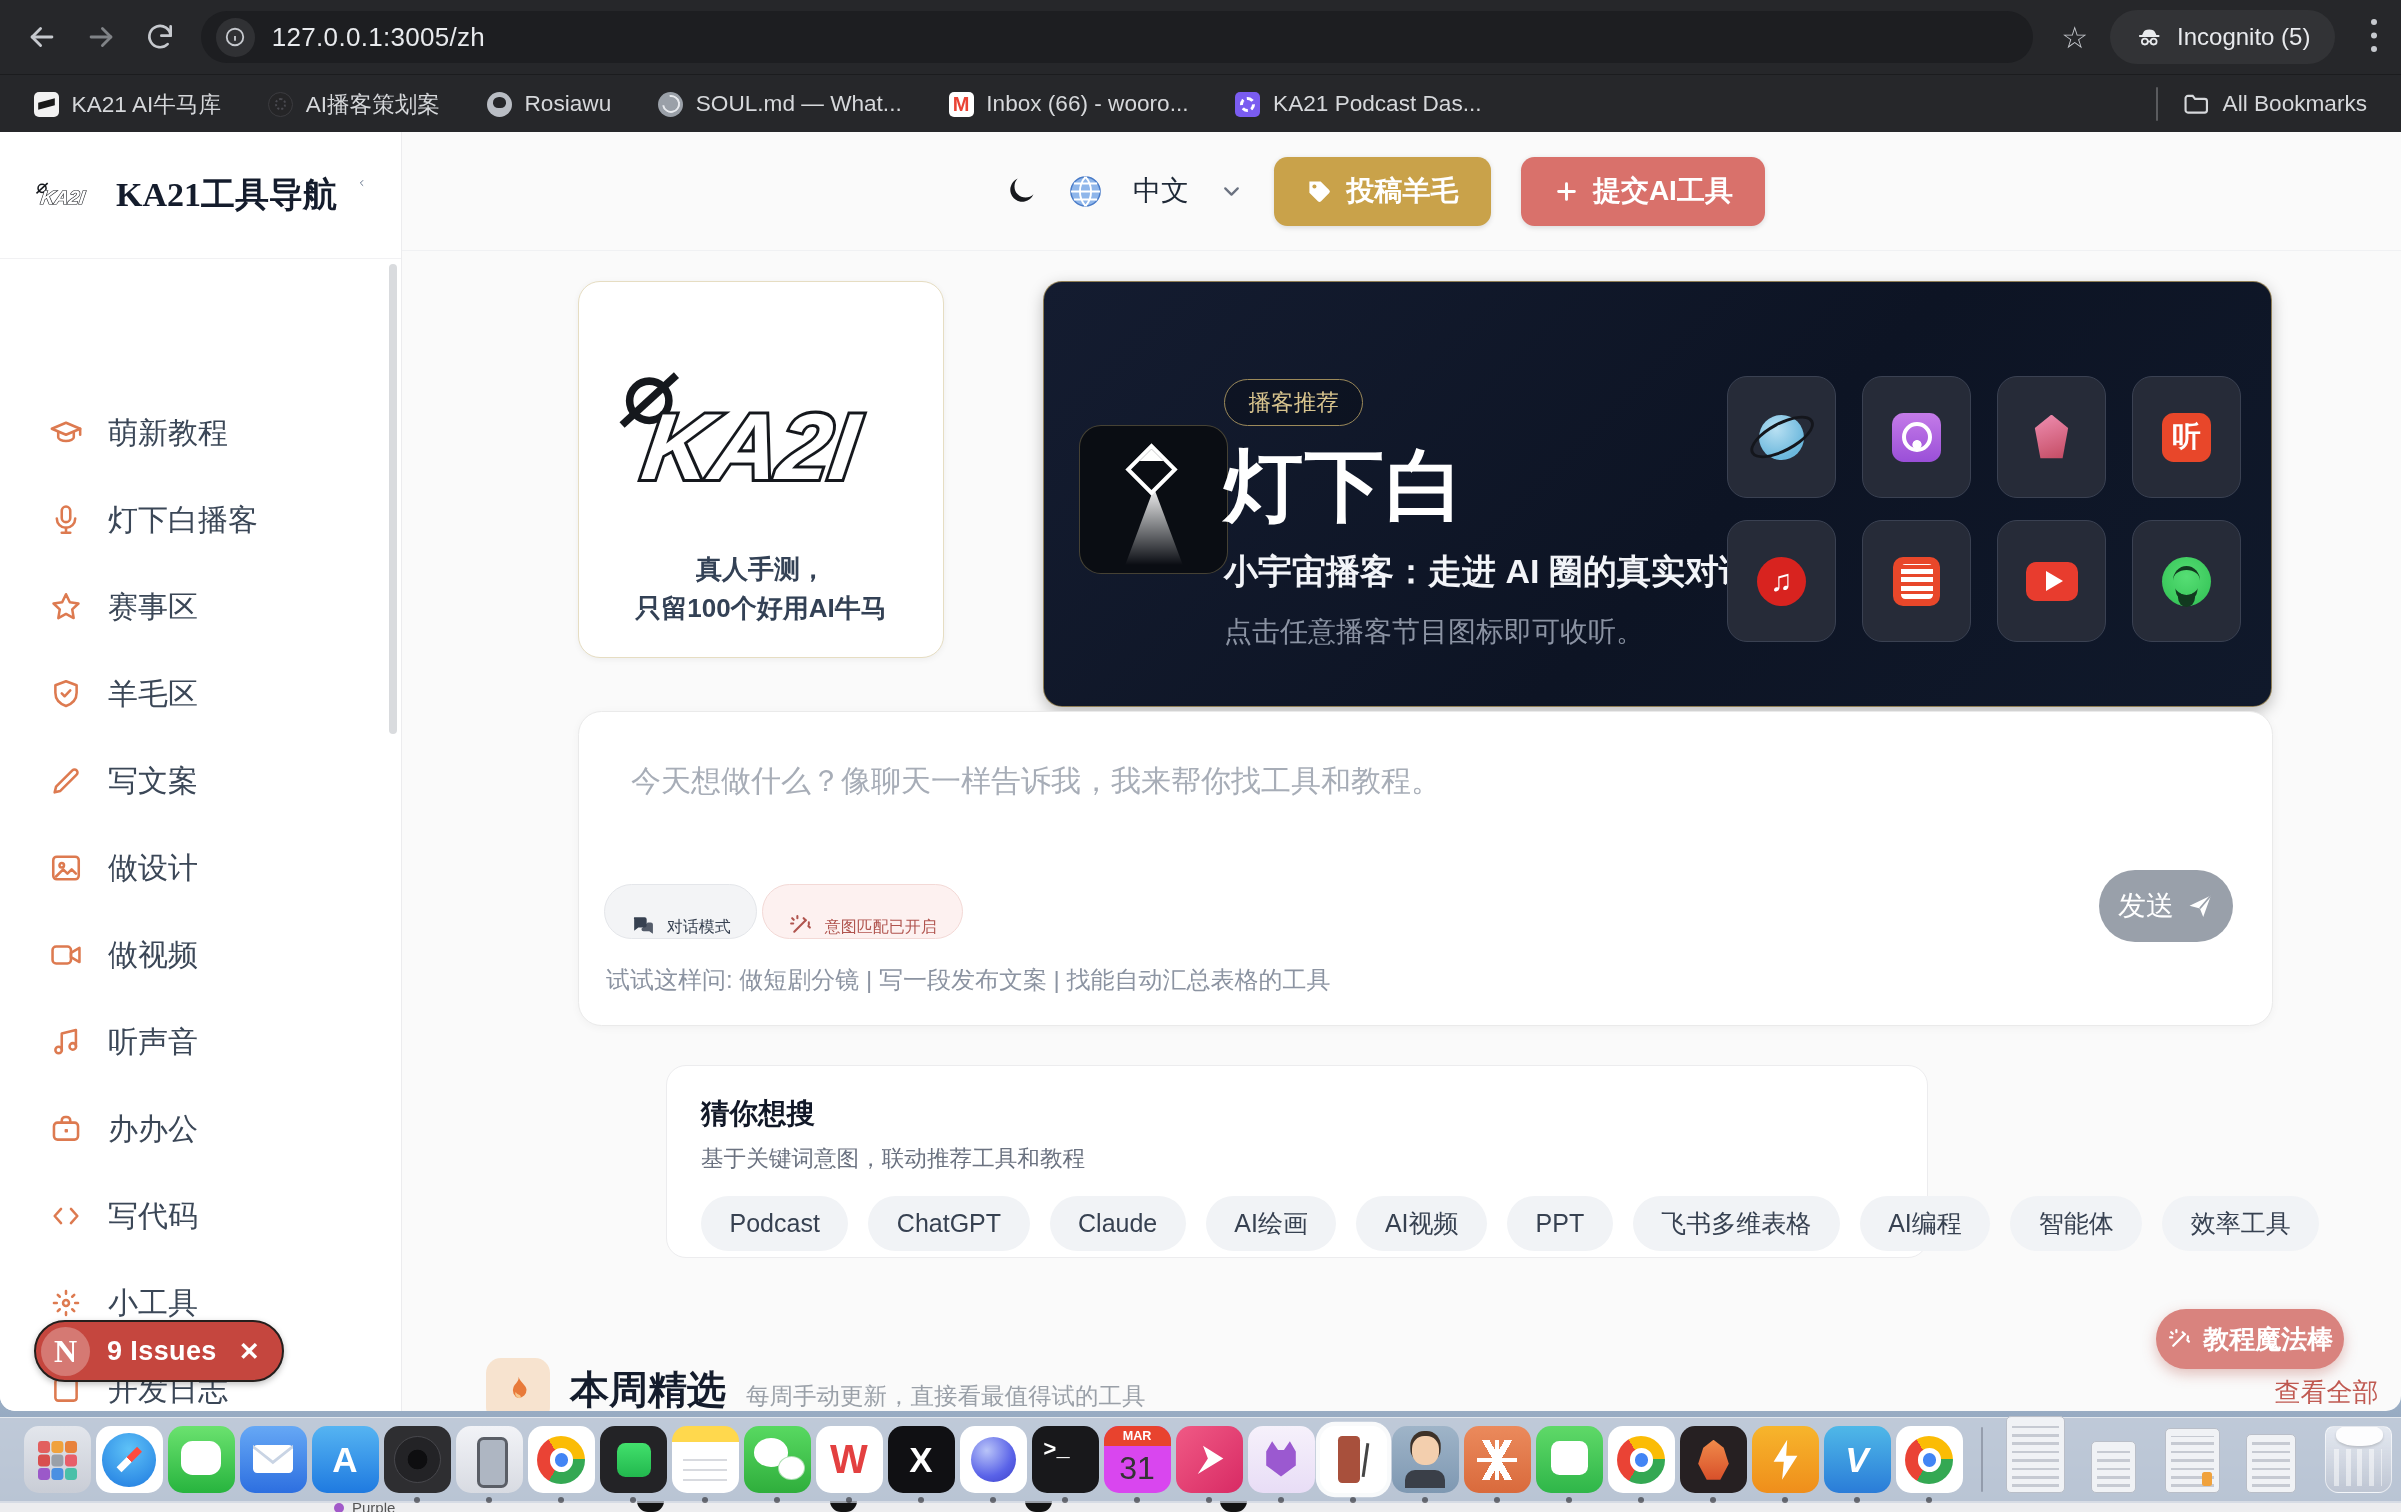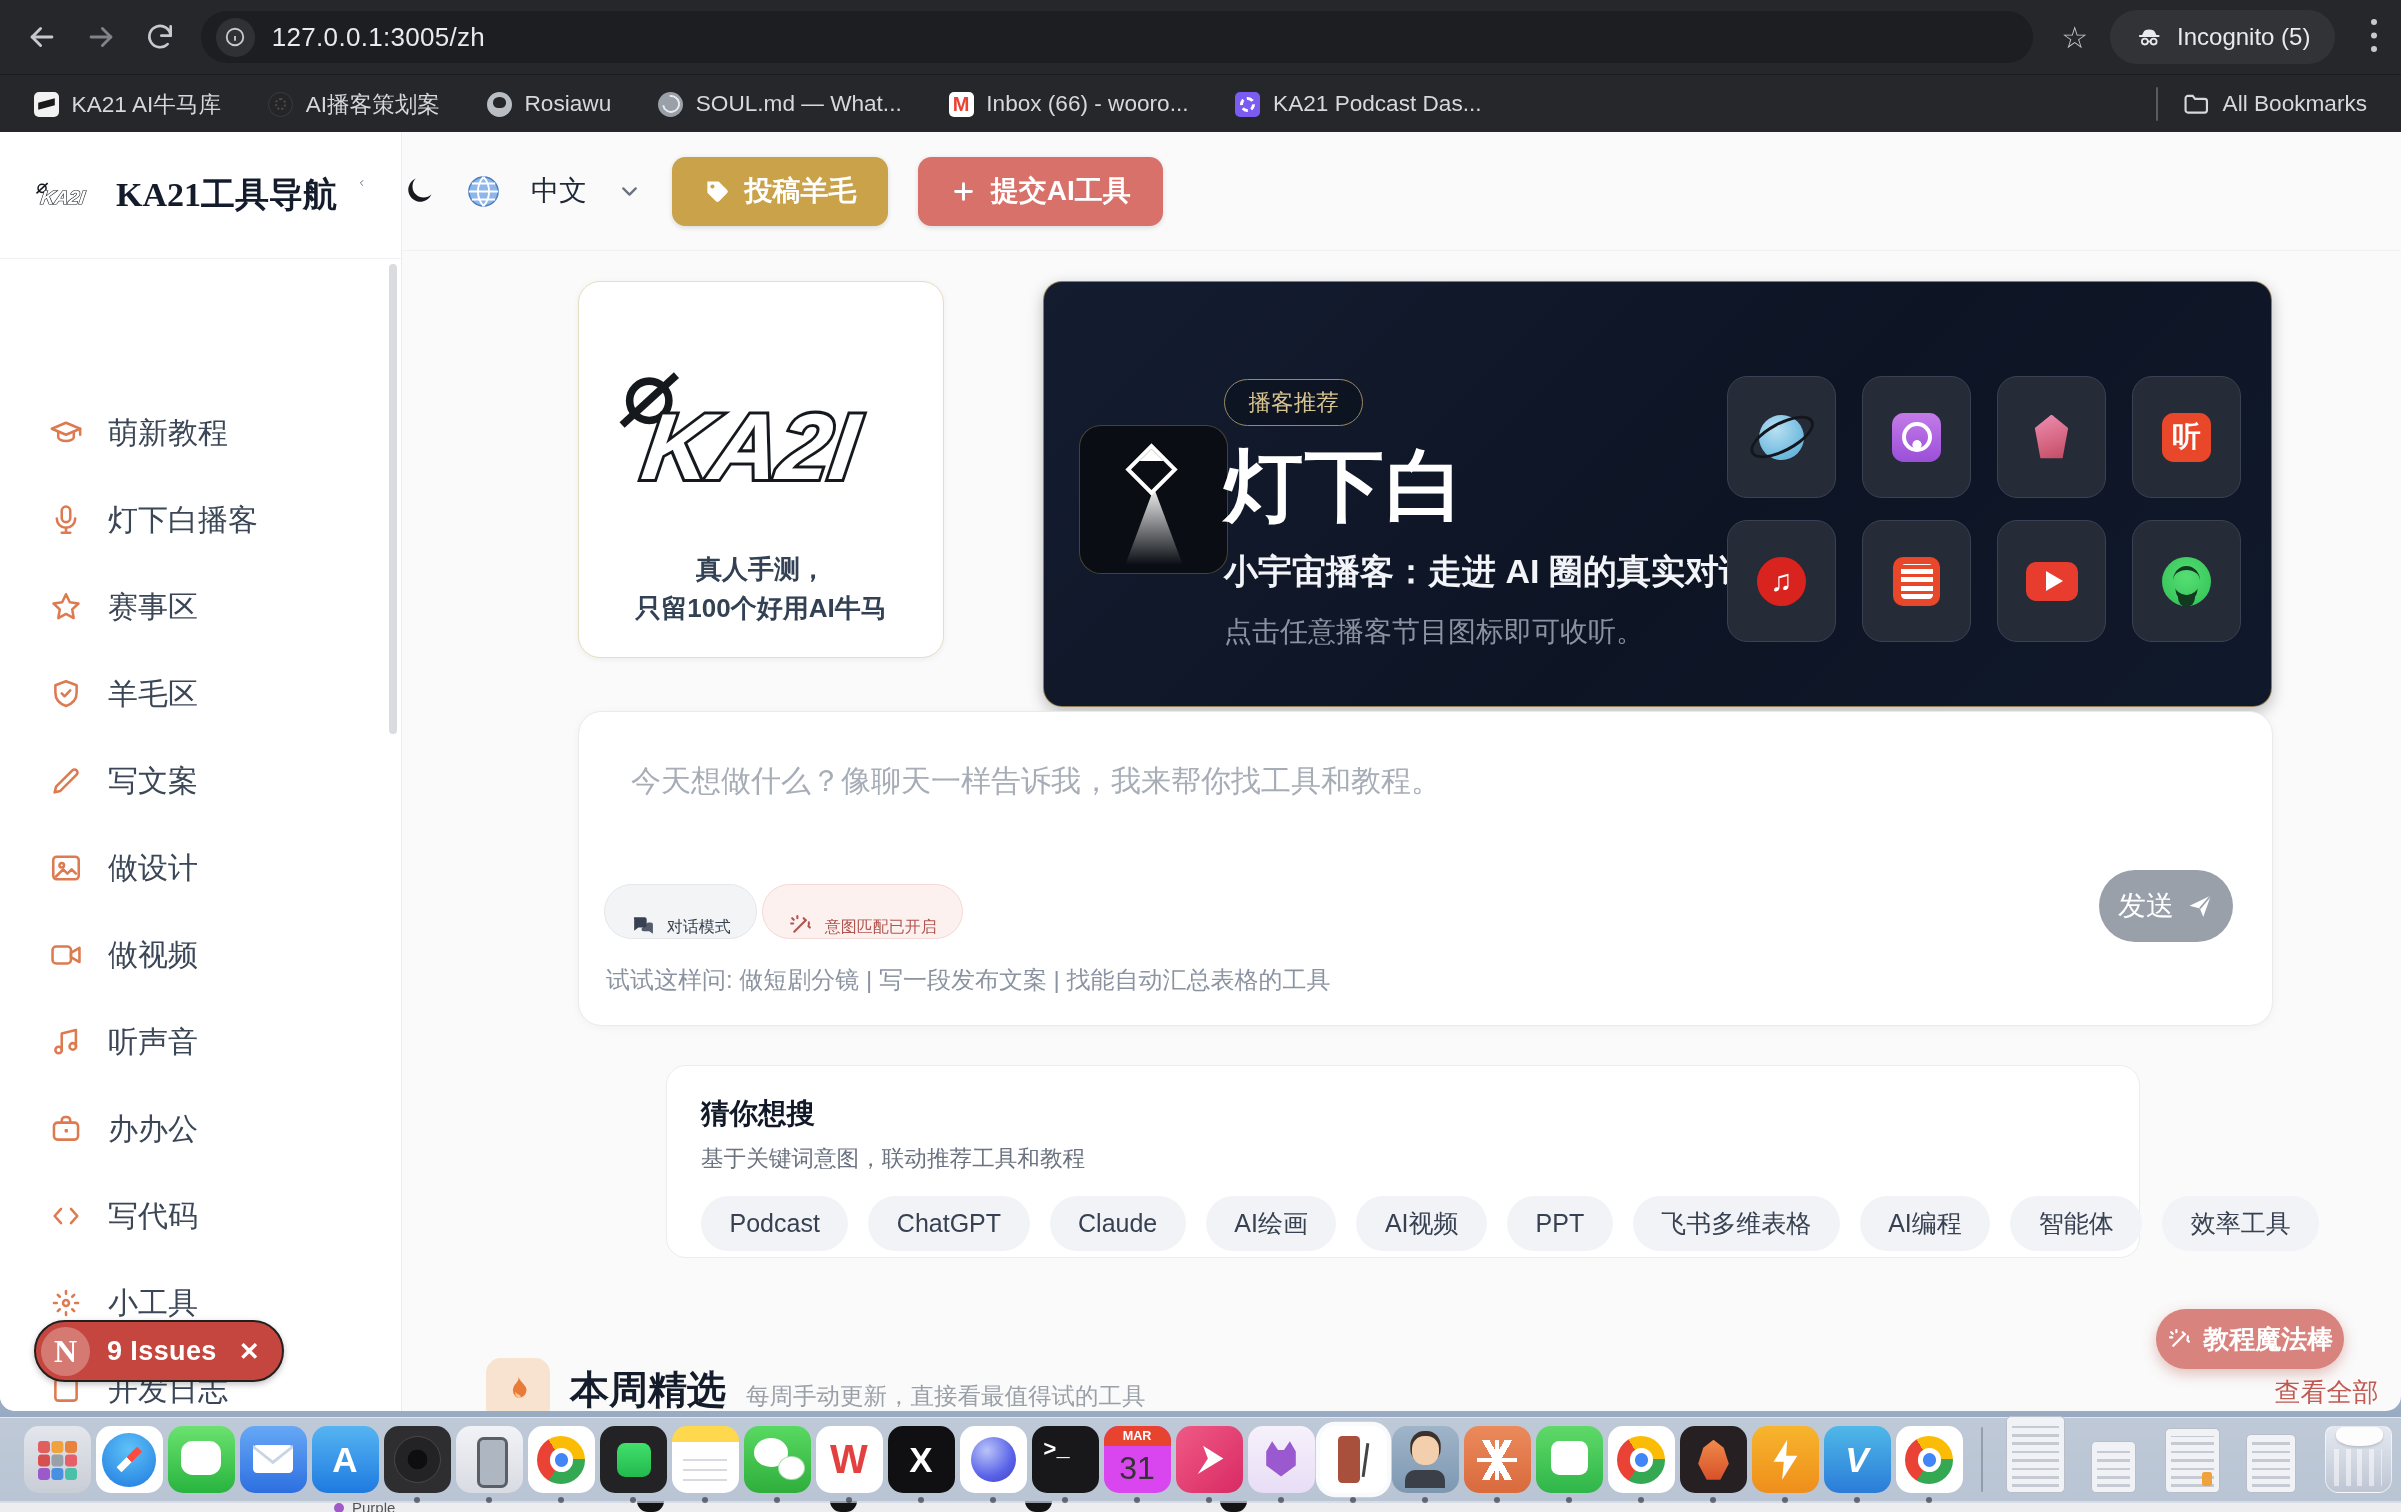--- a/index.html
+++ b/index.html
@@ -68,21 +68,21 @@
     box-shadow:0 2.5px 6.7px rgba(0,0,0,.25); }
   .issues-logo { width:49px; height:49px; border-radius:50%; background:rgba(255,255,255,.28);
     color:#fff; font-size:32px; font-weight:700; display:flex; align-items:center; justify-content:center;
     font-family:"Liberation Serif", serif; }
   .issues-label { color:#fff; font-size:27px; font-weight:700; letter-spacing:0.4px; }
   .issues-close { color:#fff; font-size:25px; font-weight:700; margin-left:5px; }
 
   
   .main { position:absolute; left:402px; top:0; right:0; height:100%; }
   .app-header { height:119px; border-bottom:0.8px solid #f0f1f3; display:flex; align-items:center;
-    justify-content:flex-start; padding-right:34px; gap:30px; }
+    justify-content:center; padding-right:34px; gap:30px; }
   .moon { width:34px; height:34px; color:#17191d; }
   .globe { width:35px; height:35px; }
   .lang-label { font-size:28px; color:#1f2937; }
   .chev { width:25px; height:25px; color:#6b7280; }
   .hbtn { height:69px; border-radius:13.4px; display:flex; align-items:center; gap:13.4px;
     padding:0 32px; color:#fff; font-size:28px; font-weight:700; box-shadow:0 1.7px 5px rgba(0,0,0,.12); }
   .hbtn.red { background:var(--accent-red,#d9716b); }
   .hbtn.gold { background:var(--accent-gold,#c9a24a); }
   .hbtn .bicon { width:27px; height:27px; }
 
@@ -151,21 +151,21 @@
   .pill.mode { left:25px; background:#f3f4f6; border:0.8px solid #e4e6ea; color:#374151; }
   .pill.intent { left:183px; background:#fdf1f0; border:0.8px solid #f3d9d6; color:#b0544e; }
   .pill .picon { width:25px; height:25px; }
   .send-btn { position:absolute; right:39px; top:158px; width:134px; height:72px; border-radius:36px;
     background:var(--send-gray,#99a0aa); color:#fff; font-size:28px; display:flex; align-items:center;
     justify-content:center; gap:11.7px; }
   .send-btn .picon { width:28.5px; height:28.5px; }
   .search-hint { position:absolute; left:27px; top:252px; font-size:24px; color:#8b93a1; }
 
   
-  .suggest-card { position:absolute; left:264px; top:933px; width:1474px; height:193px; background:#fff;
+  .suggest-card { position:absolute; left:264px; top:933px; width:1262px; height:193px; background:#fff;
     border:0.8px solid #ececee; border-radius:20px; padding:28.5px 34px; }
   .sg-title { font-size:28.5px; font-weight:700; color:#111827; }
   .sg-sub { margin-top:10px; font-size:22.6px; color:#6b7280; }
   .sg-chips { margin-top:22px; display:flex; gap:20px; }
   .chip { height:55px; border-radius:28px; background:#f1f3f6; color:#374151; font-size:25px;
     display:flex; align-items:center; padding:0 28.5px; white-space:nowrap; }
 
   
   .weekly-row { position:absolute; left:84px; top:1226px; display:flex; align-items:center; gap:20px; }
   .flame-tile { width:64px; height:64px; border-radius:15px; background:#f7e3cf;

